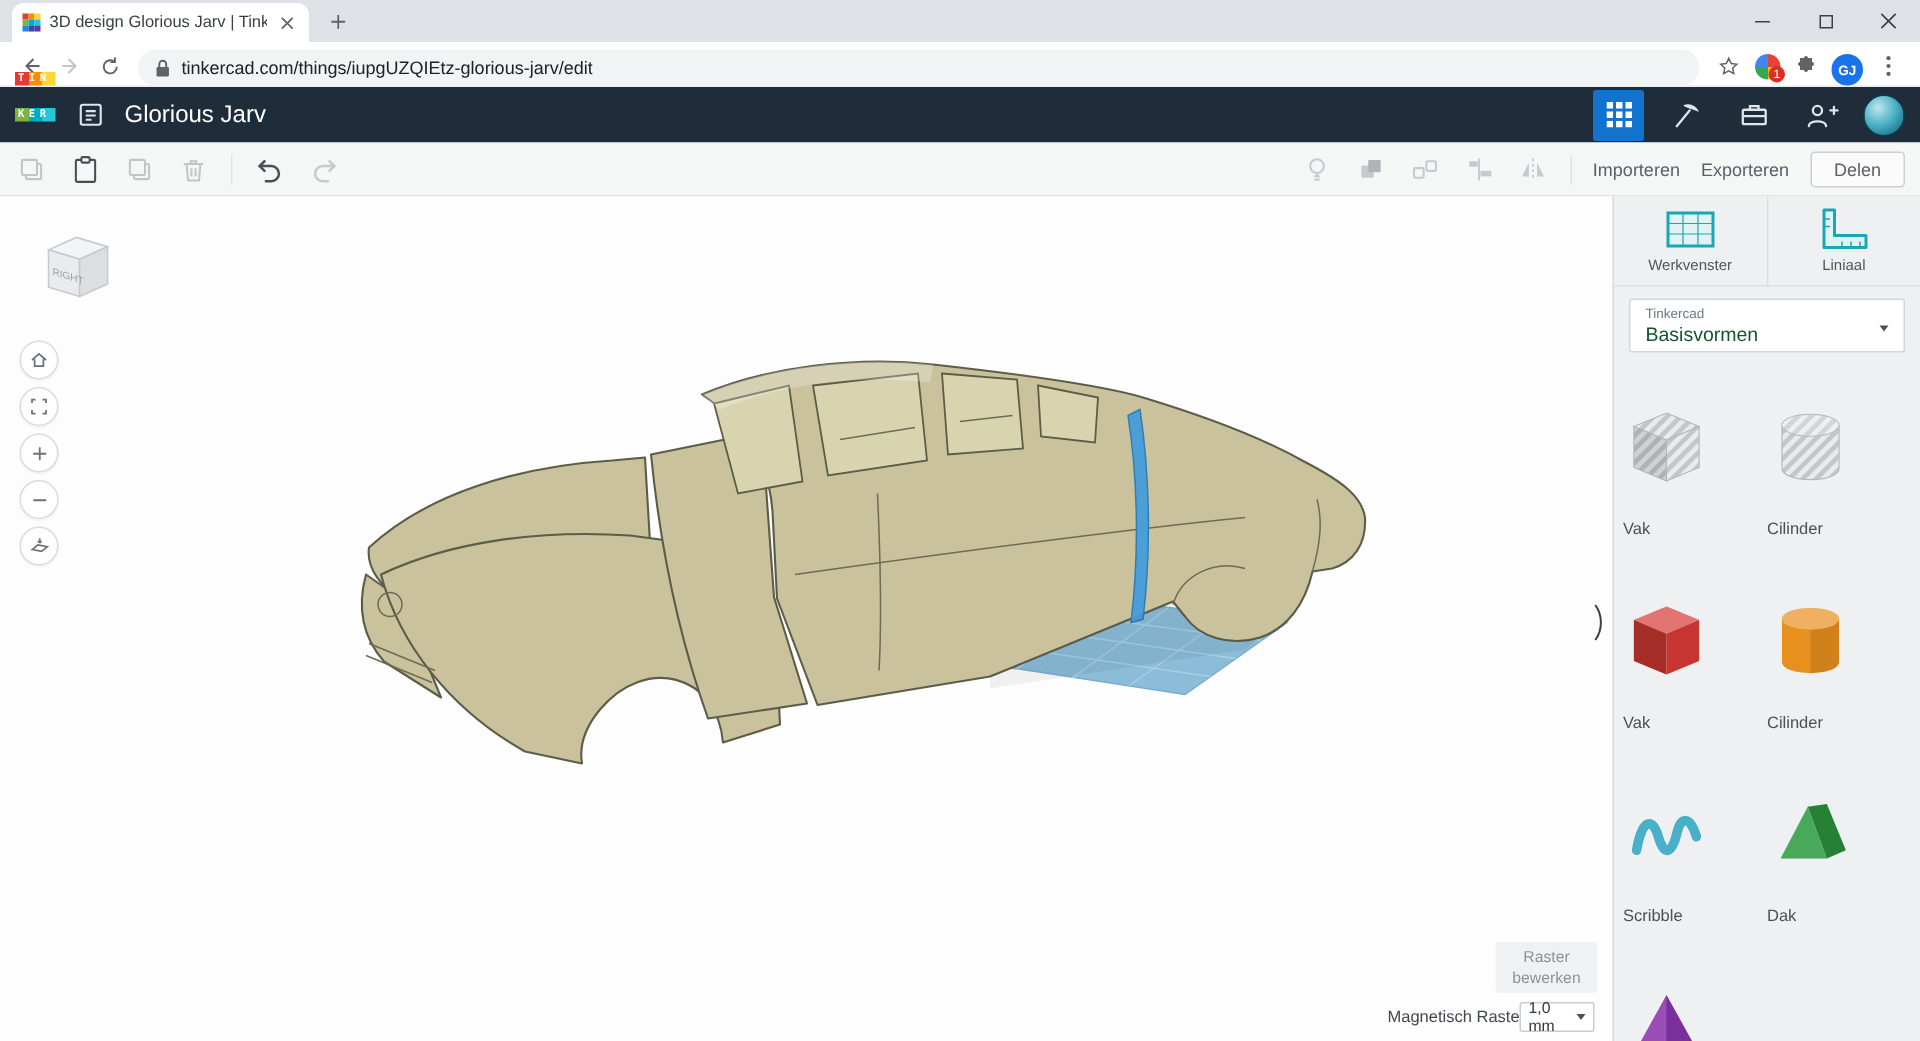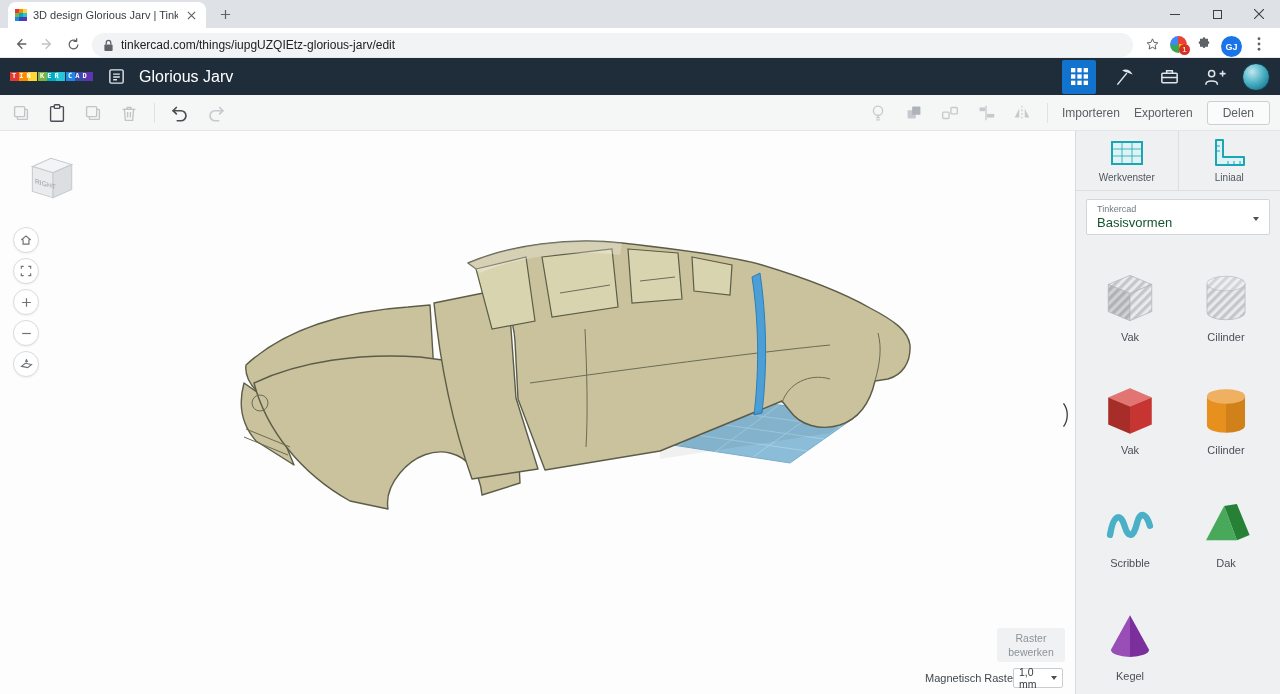--- a/index.html
+++ b/index.html
@@ -25,21 +25,21 @@
   .nav-ic{width:26px;height:26px;display:flex;align-items:center;justify-content:center;border-radius:50%;flex:0 0 auto}
   .omnibox{flex:1;height:24px;background:#f1f3f4;border-radius:12px;display:flex;align-items:center;padding:0 11px;gap:7px;margin:0 6px}
   .url{font-size:12px;color:#202124;white-space:nowrap;overflow:hidden}
   .ext-ic{position:relative;width:26px;height:26px;display:flex;align-items:center;justify-content:center;flex:0 0 auto}
   .ext-ball{width:17px;height:17px;border-radius:50%;background:conic-gradient(#ea4335 0 25%,#fbbc05 25% 50%,#34a853 50% 75%,#4285f4 75% 100%)}
   .ext-badge{position:absolute;right:1px;bottom:2px;min-width:11px;height:11px;background:#d93025;color:#fff;font-size:8px;line-height:11px;text-align:center;border-radius:6px;padding:0 2px}
   .avatar-sm{width:21px;height:21px;border-radius:50%;background:#1a73e8;color:#fff;font-size:9px;font-weight:bold;display:flex;align-items:center;justify-content:center;flex:0 0 auto;margin:0 4px}
 
   
   .tc-header{position:absolute;top:58px;left:0;right:0;height:37px;background:#1f2d3a;display:flex;align-items:center;padding:0 10px;gap:11px}
-  .tc-logo{display:flex;flex-direction:row;gap:1px;flex:0 0 auto}
+  .tc-logo{display:flex;flex-direction:column;gap:15px;flex:0 0 auto}
   .logo-row{width:27px;height:9px;font-family:"DejaVu Sans Mono",monospace;font-size:7px;line-height:9px;font-weight:bold;color:#fff;letter-spacing:3px;padding-left:2px}
   .lr0{background:linear-gradient(90deg,#e53935 0 9px,#fb8c00 9px 18px,#fdd835 18px 27px)}
   .lr1{background:linear-gradient(90deg,#7cb342 0 9px,#00acc1 9px 18px,#26c6da 18px 27px)}
   .lr2{background:linear-gradient(90deg,#1e88e5 0 9px,#3949ab 9px 18px,#5e35b1 18px 27px)}
   .doc-icon{width:24px;height:24px;display:flex;align-items:center;justify-content:center}
   .doc-title{color:#fff;font-size:16px}
   .hspacer{flex:1}
   .hbtn{width:34px;height:34px;display:flex;align-items:center;justify-content:center;border-radius:2px;flex:0 0 auto}
   .hbtn.active{background:#1273cf}
   .avatar-tc{width:28px;height:28px;border-radius:50%;background:radial-gradient(circle at 35% 30%,#bfe6ef,#4fb3c6 45%,#1f7d95 80%,#14576a);border:1px solid #0e3c4c;flex:0 0 auto}
@@ -67,21 +67,21 @@
   .panel{position:absolute;top:131px;right:0;width:205px;bottom:0;background:#eef0f2;border-left:1px solid #d8dadc}
   .panel-top{height:60px;display:flex;border-bottom:1px solid #dcdee0}
   .pt-item{flex:1;display:flex;flex-direction:column;align-items:center;justify-content:center;gap:4px}
   .pt-item + .pt-item{border-left:1px solid #dcdee0}
   .pt-label{font-size:10px;color:#50565c}
   .lib-select{margin:8px 10px 0;background:#fff;border:1px solid #d3d6d9;border-radius:2px;padding:4px 10px;position:relative}
   .lib-brand{font-size:9px;color:#6d7a84}
   .lib-name{font-size:13px;color:#14532d;margin-top:1px}
   .lib-caret{position:absolute;right:10px;top:17px}
   .shapes{display:grid;grid-template-columns:1fr 1fr;row-gap:39px;padding:34px 6px 0}
-  .tile{display:flex;flex-direction:column;align-items:center;gap:4px}
+  .tile{display:flex;flex-direction:column;align-items:flex-start;gap:20px}
   .tile svg{width:58px;height:58px}
   .tile-label{font-size:11px;color:#4a5056}
 </style>
 </head>
 <body>
 
 <div class="tabbar">
   <div class="tab">
     <span class="favicon">
       <span style="background:#e53935"></span>

